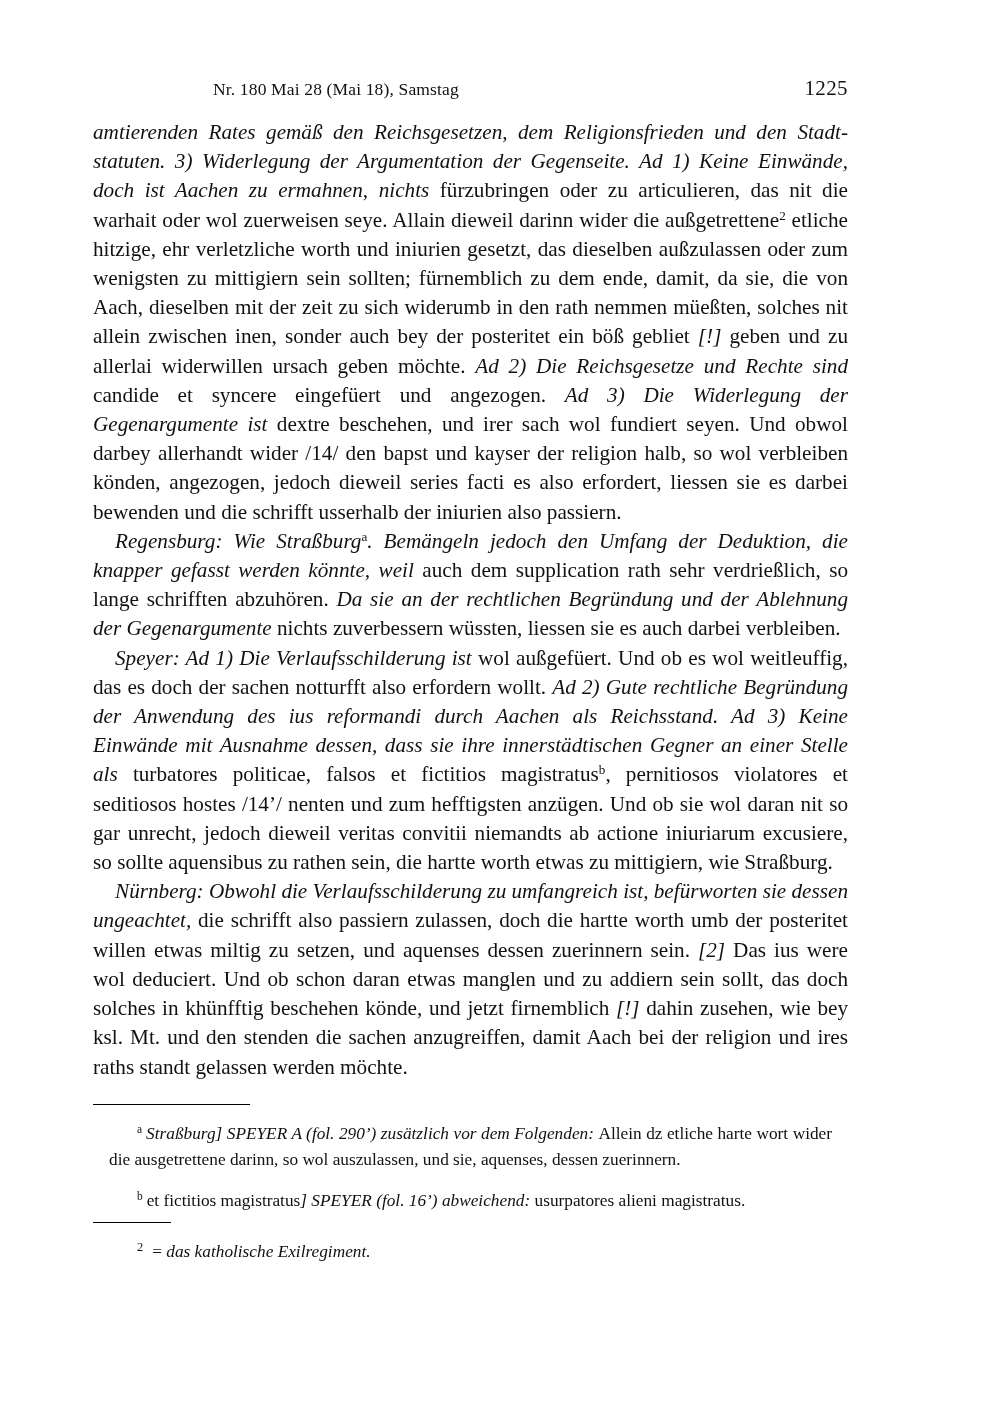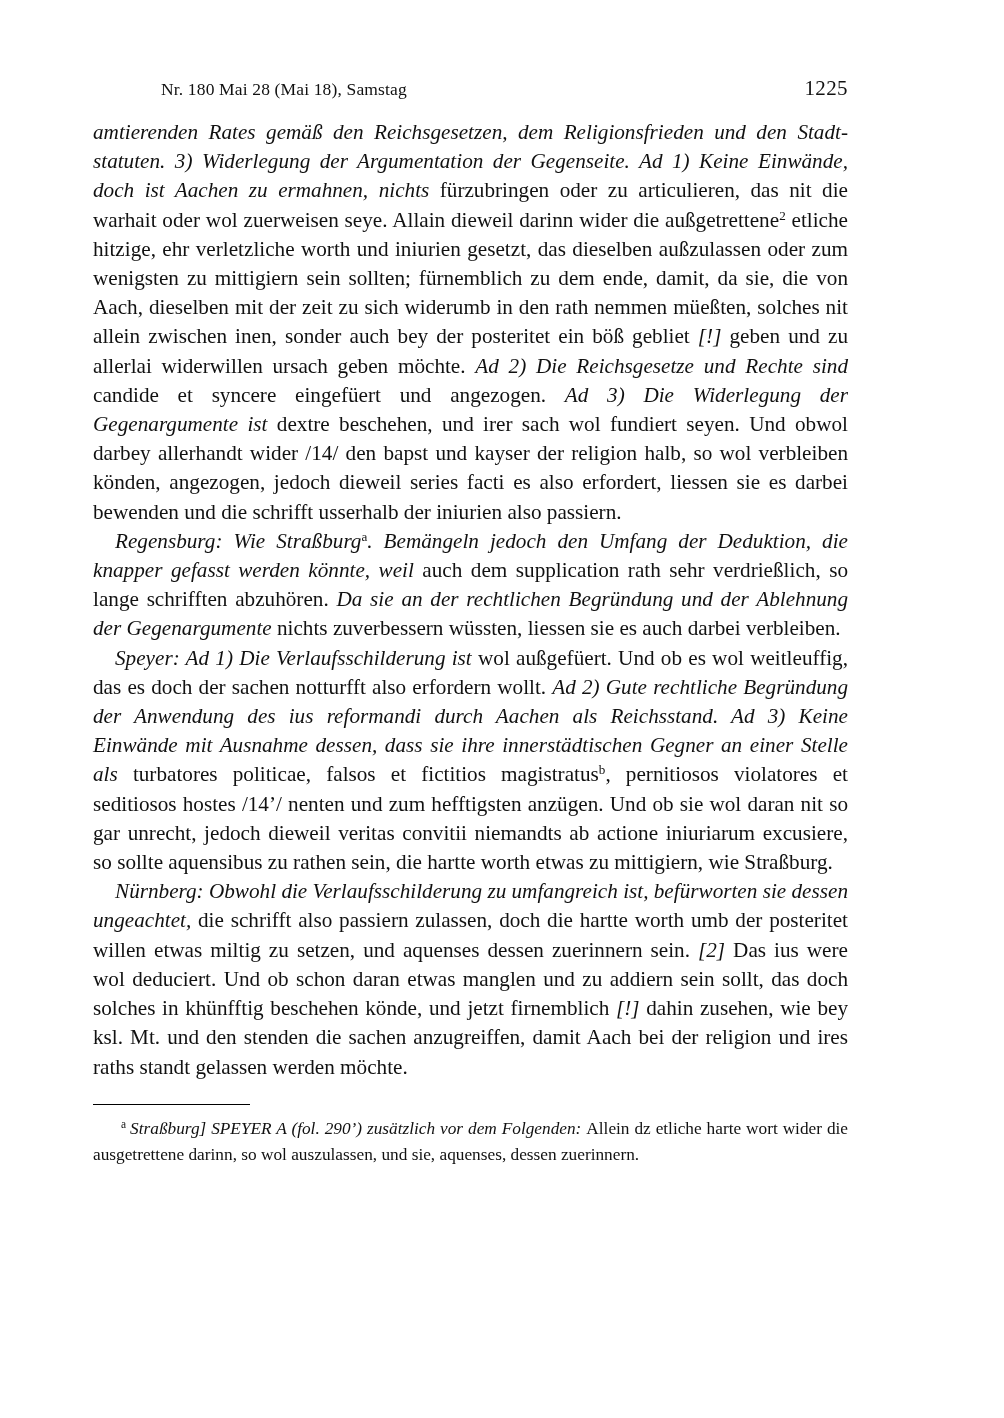--- a/index.html
+++ b/index.html
@@ -30,21 +30,21 @@
     top: 76px;
     width: 755px;
     display: flex;
     align-items: baseline;
     justify-content: space-between;
   }
   .running-head-title {
     font-size: 17.5px;
     letter-spacing: 0.15px;
     white-space: nowrap;
-    margin-left: 68px;
+    margin-left: 120px;
   }
   .folio {
     font-size: 21px;
     letter-spacing: 0.4px;
   }
 
   
   .textblock {
     position: absolute;
     left: 93px;
@@ -88,21 +88,21 @@
     border-top: 1.6px solid #000;
     margin: 0 0 11px 0;
     padding: 0;
     height: 0;
   }
   .apparatus .rule { width: 157px; }
   .footnotes .rule { width: 78px; }
 
   .apparatus p,
   .footnotes p {
-    margin: 0;
+    margin: 16px;
     text-indent: 28px;
   }
   .note-marker {
     font-size: 0.66em;
     vertical-align: 0.55em;
     line-height: 0;
     font-style: normal;
     margin-right: 4px;
   }
 
@@ -138,17 +138,24 @@
       <p><i>amtierenden Rates gemäß den Reichsgesetzen, dem Religionsfrieden und den Stadt­statuten. 3) Widerlegung der Argumentation der Gegenseite. Ad 1) Keine Einwän­de, doch ist Aachen zu ermahnen, nichts </i><span>fürzubringen oder zu articulieren, das nit die warhait oder wol zuerweisen seye. Allain dieweil darinn wider die außgetret­tene</span><sup>2</sup><span> etliche hitzige, ehr verletzliche worth und iniurien gesetzt, das dieselben außzulassen oder zum wenigsten zu mittigiern sein sollten; fürnemblich zu dem ende, damit, da sie, die von Aach, dieselben mit der zeit zu sich widerumb in den rath nemmen müeßten, solches nit allein zwischen inen, sonder auch bey der posteritet ein böß gebliet </span><i>[!]</i><span> geben und zu allerlai widerwillen ursach geben möchte. </span><i>Ad 2) Die Reichsgesetze und Rechte sind </i><span>candide et syncere eingefüert und angezogen. </span><i>Ad 3) Die Widerlegung der Gegenargumente ist </i><span>dextre beschehen, und irer sach wol fundiert seyen. Und obwol darbey allerhandt wider /14/ den bapst und kayser der religion halb, so wol verbleiben könden, angezogen, jedoch dieweil series facti es also erfordert, liessen sie es darbei bewenden und die schrifft usserhalb der iniurien also passiern.</span></p>
       <p class="indent"><i>Regensburg: Wie Straßburg</i><sup>a</sup><i>. Bemängeln jedoch den Umfang der Deduktion, die knapper gefasst werden könnte, weil </i><span>auch dem supplication rath sehr verdrießlich, so lange schrifften abzuhören. </span><i>Da sie an der rechtlichen Begründung und der Ablehnung der Gegenargumente </i><span>nichts zuverbessern wüssten, liessen sie es auch darbei verbleiben.</span></p>
       <p class="indent"><i>Speyer: Ad 1) Die Verlaufsschilderung ist </i><span>wol außgefüert. Und ob es wol weit­leuffig, das es doch der sachen notturfft also erfordern wollt. </span><i>Ad 2) Gute rechtli­che Begründung der Anwendung des ius reformandi durch Aachen als Reichsstand. Ad 3) Keine Einwände mit Ausnahme dessen, dass sie ihre innerstädtischen Gegner an einer Stelle als </i><span>turbatores politicae, falsos et fictitios magistratus</span><sup>b</sup><span>, pernitiosos violatores et seditiosos hostes /14’/ nenten und zum hefftigsten anzügen. Und ob sie wol daran nit so gar unrecht, jedoch dieweil veritas convitii niemandts ab actione iniuriarum excusiere, so sollte aquensibus zu rathen sein, die hartte worth etwas zu mittigiern, wie Straßburg.</span></p>
       <p class="indent"><i>Nürnberg: Obwohl die Verlaufsschilderung zu umfangreich ist, befürworten sie dessen ungeachtet, </i><span>die schrifft also passiern zulassen, doch die hartte worth umb der posteritet willen etwas miltig zu setzen, und aquenses dessen zuerinnern sein. </span><i>[2]</i><span> Das ius were wol deduciert. Und ob schon daran etwas manglen und zu addiern sein sollt, das doch solches in khünfftig beschehen könde, und jetzt firnemblich </span><i>[!]</i><span> dahin zusehen, wie bey ksl. Mt. und den stenden die sachen anzugreiffen, damit Aach bei der religion und ires raths standt gelassen werden möchte.</span></p>
     </div>
 
   <div class="apparatus">
     <div class="rule"></div>
     <div id="apparatus-notes">
         <p><span class="note-marker">a</span><i>Straßburg] SPEYER A (fol. 290’) zusätzlich vor dem Folgenden: </i><span>Allein dz etliche harte wort wider die ausgetrettene darinn, so wol auszulassen, und sie, aquenses, dessen zuerinnern.</span></p>
+        <p><span class="note-marker">b</span><span>et fictitios magistratus</span><i>] SPEYER (fol. 16’) abweichend: </i><span>usurpatores alieni magistratus.</span></p>
       </div>
   </div>
 
+  <div class="footnotes">
+    <div class="rule"></div>
+    <div id="footnote-notes">
+        <p><span class="fn-marker">2</span><span>= </span><i>das katholische Exilregiment.</i></p>
+      </div>
+  </div>
 
 </div>
 
 </body></html>

